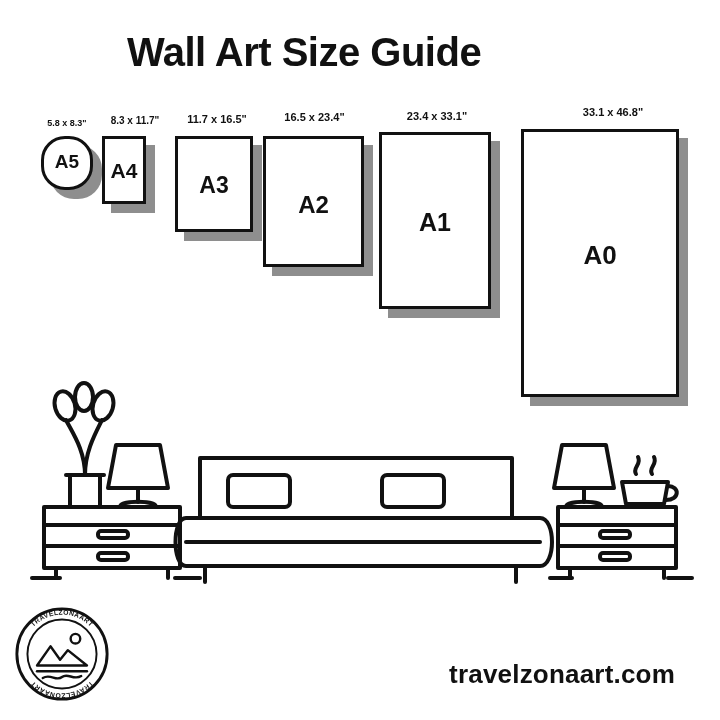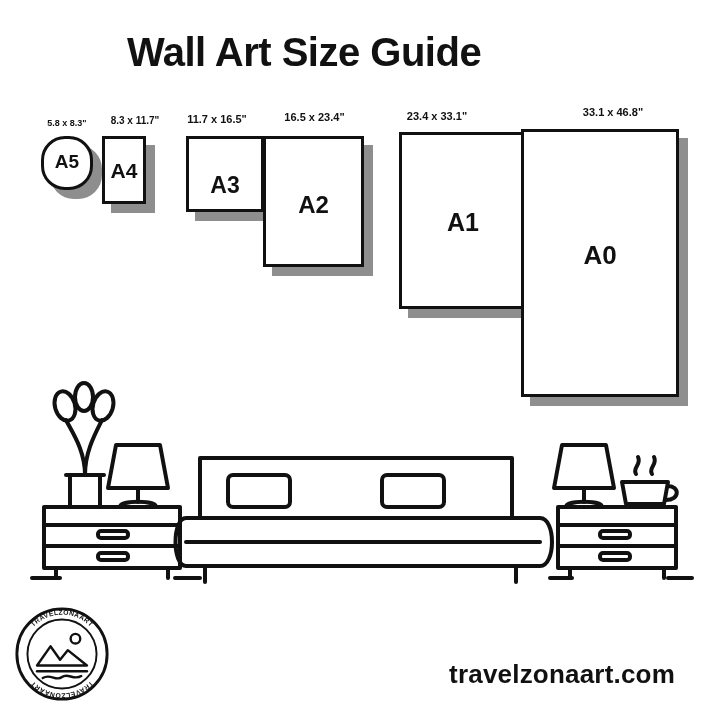--- a/index.html
+++ b/index.html
@@ -119,35 +119,35 @@
 
     <div class="frame-group">
       <div class="frame-dim" style="left:95px; top:115px; width:80px; font-size:10px;">8.3 x 11.7"</div>
       <div class="frame-box" style="left:102px; top:136px; width:44px; height:68px;">
         <div class="frame-label" style="top:20px; font-size:21px;">A4</div>
       </div>
     </div>
 
     <div class="frame-group">
       <div class="frame-dim" style="left:167px; top:113px; width:100px; font-size:11px;">11.7 x 16.5"</div>
-      <div class="frame-box" style="left:186px; top:136px; width:78px; height:76px;">
+      <div class="frame-box" style="left:175px; top:136px; width:78px; height:96px;">
         <div class="frame-label" style="top:33px; font-size:23px;">A3</div>
       </div>
     </div>
 
     <div class="frame-group">
       <div class="frame-dim" style="left:258px; top:111px; width:113px; font-size:11px;">16.5 x 23.4"</div>
       <div class="frame-box" style="left:263px; top:136px; width:101px; height:131px;padding-left:10px;">
         <div class="frame-label" style="top:52px; font-size:24px;">A2</div>
       </div>
     </div>
 
     <div class="frame-group">
       <div class="frame-dim" style="left:373px; top:110px; width:128px; font-size:11px;">23.4 x 33.1"</div>
-      <div class="frame-box" style="left:399px; top:132px; width:128px; height:177px;">
+      <div class="frame-box" style="left:379px; top:132px; width:112px; height:177px;">
         <div class="frame-label" style="top:73px; font-size:25px;">A1</div>
       </div>
     </div>
 
     <div class="frame-group">
       <div class="frame-dim" style="left:533px; top:106px; width:160px; font-size:11px;">33.1 x 46.8"</div>
       <div class="frame-box" style="left:521px; top:129px; width:158px; height:268px;">
         <div class="frame-label" style="top:108px; font-size:26px;">A0</div>
       </div>
     </div>

